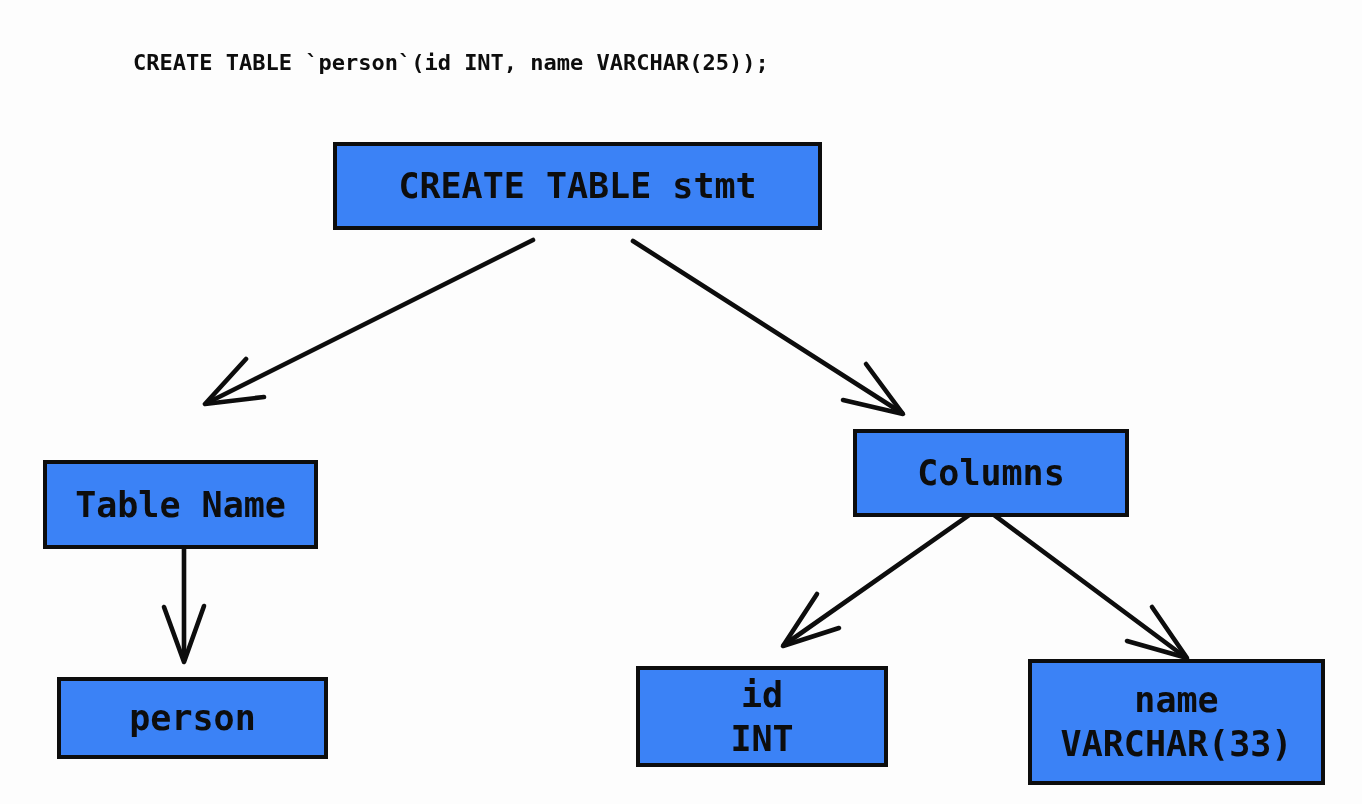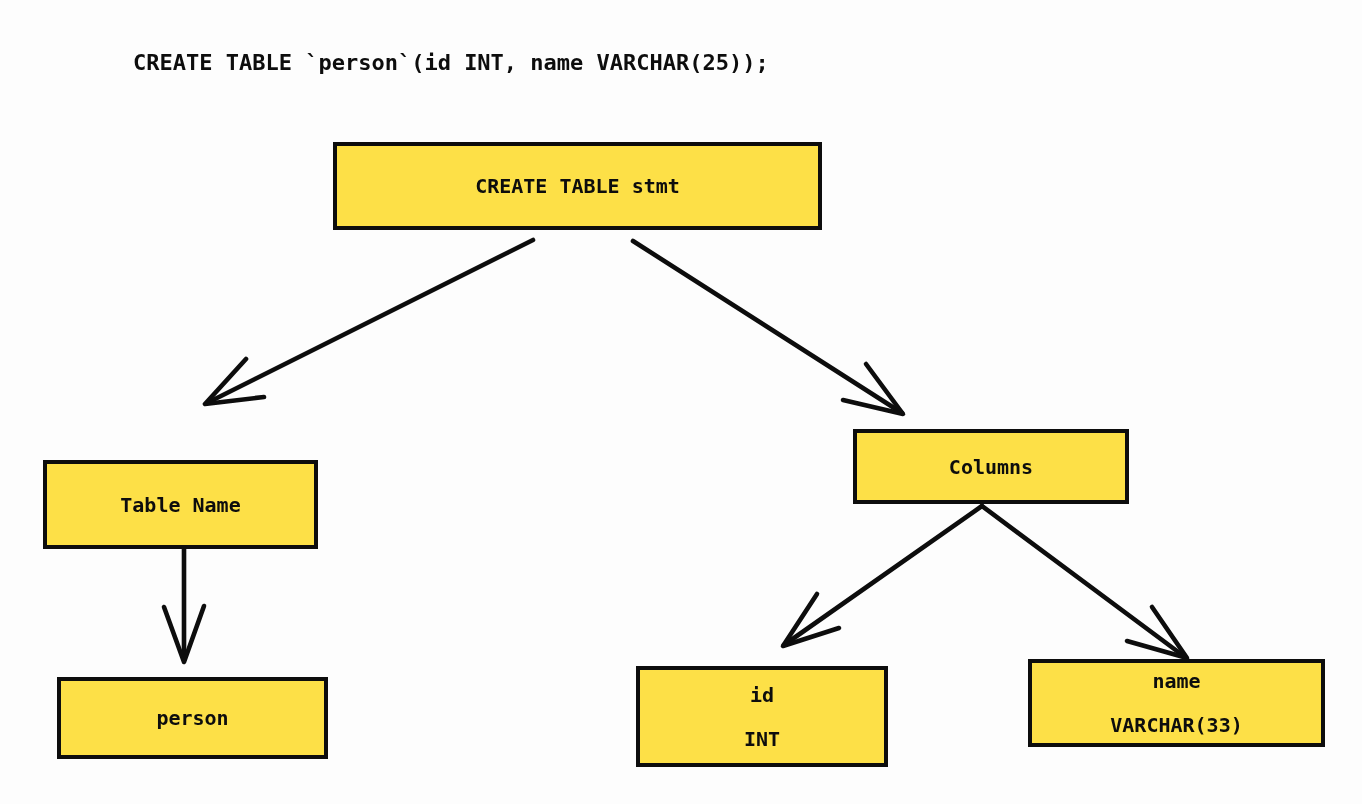--- a/index.html
+++ b/index.html
@@ -31,38 +31,38 @@
     stroke: #0d0d0d;
     stroke-width: 4.6;
     fill: none;
     stroke-linecap: round;
     stroke-linejoin: round;
   }
   .node {
     position: absolute;
     box-sizing: border-box;
     border: 4px solid #0d0d0d;
-    background: #fde047;
+    background: #3b82f6;
     display: flex;
     flex-direction: column;
     align-items: center;
     justify-content: center;
-    font-size: 20px;
+    font-size: 35px;
     font-weight: bold;
     color: #0d0d0d;
     line-height: 44px;
     text-align: center;
     white-space: pre;
   }
   .node-root       { left: 333px;  top: 142px; width: 489px; height: 88px;  }
   .node-table-name { left: 43px;   top: 421px; width: 275px; height: 89px; margin-top: 39px;  }
-  .node-columns    { left: 853px;  top: 429px; width: 276px; height: 75px;  }
+  .node-columns    { left: 853px;  top: 429px; width: 276px; height: 88px;  }
   .node-person     { left: 57px;   top: 677px; width: 271px; height: 82px;  }
   .node-col-id     { left: 636px;  top: 666px; width: 252px; height: 101px; }
-  .node-col-name   { left: 1028px; top: 659px; width: 297px; height: 88px;  }
+  .node-col-name   { left: 1028px; top: 659px; width: 297px; height: 126px;  }
 </style>
 </head>
 <body>
 
 <div class="canvas">
 
   <div class="sql">CREATE TABLE `person`(id INT, name VARCHAR(25));</div>
 
   <svg class="edges" viewBox="0 0 1362 804" xmlns="http://www.w3.org/2000/svg">
 

